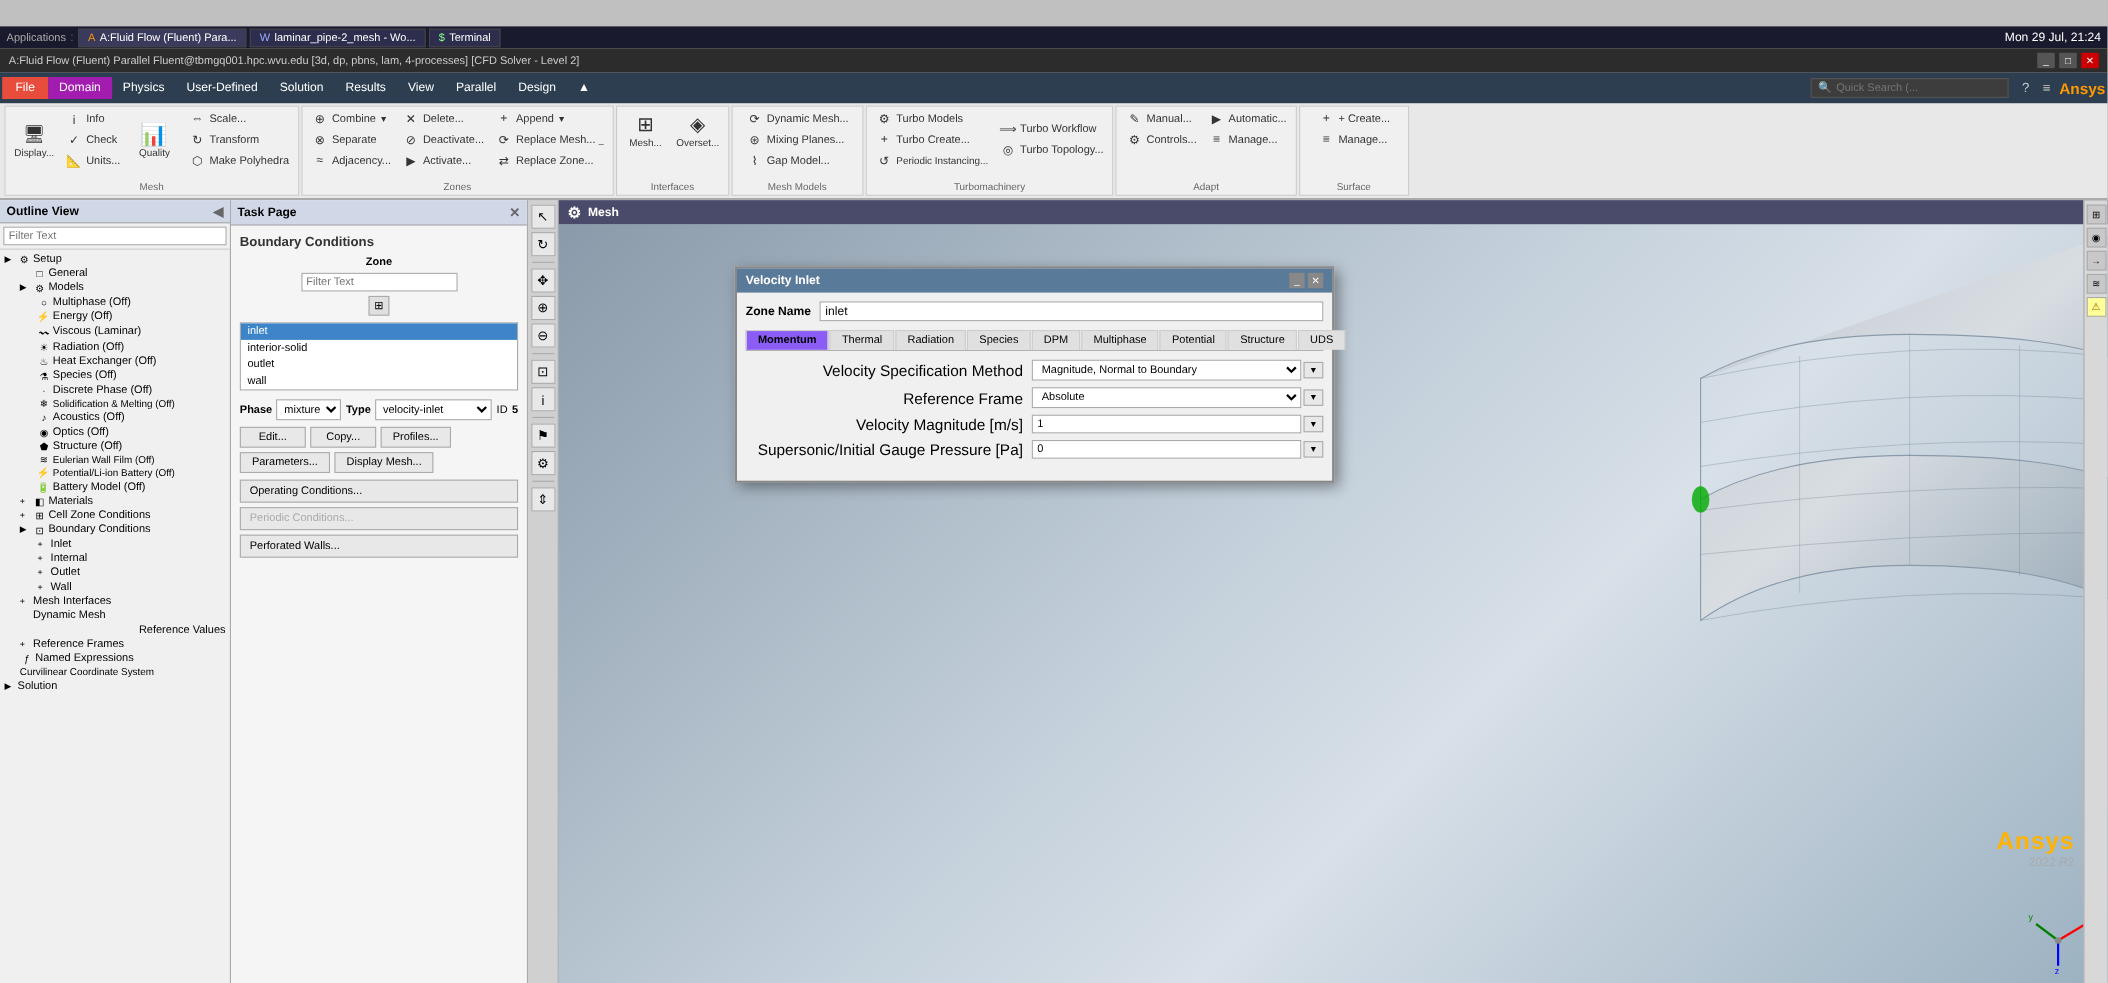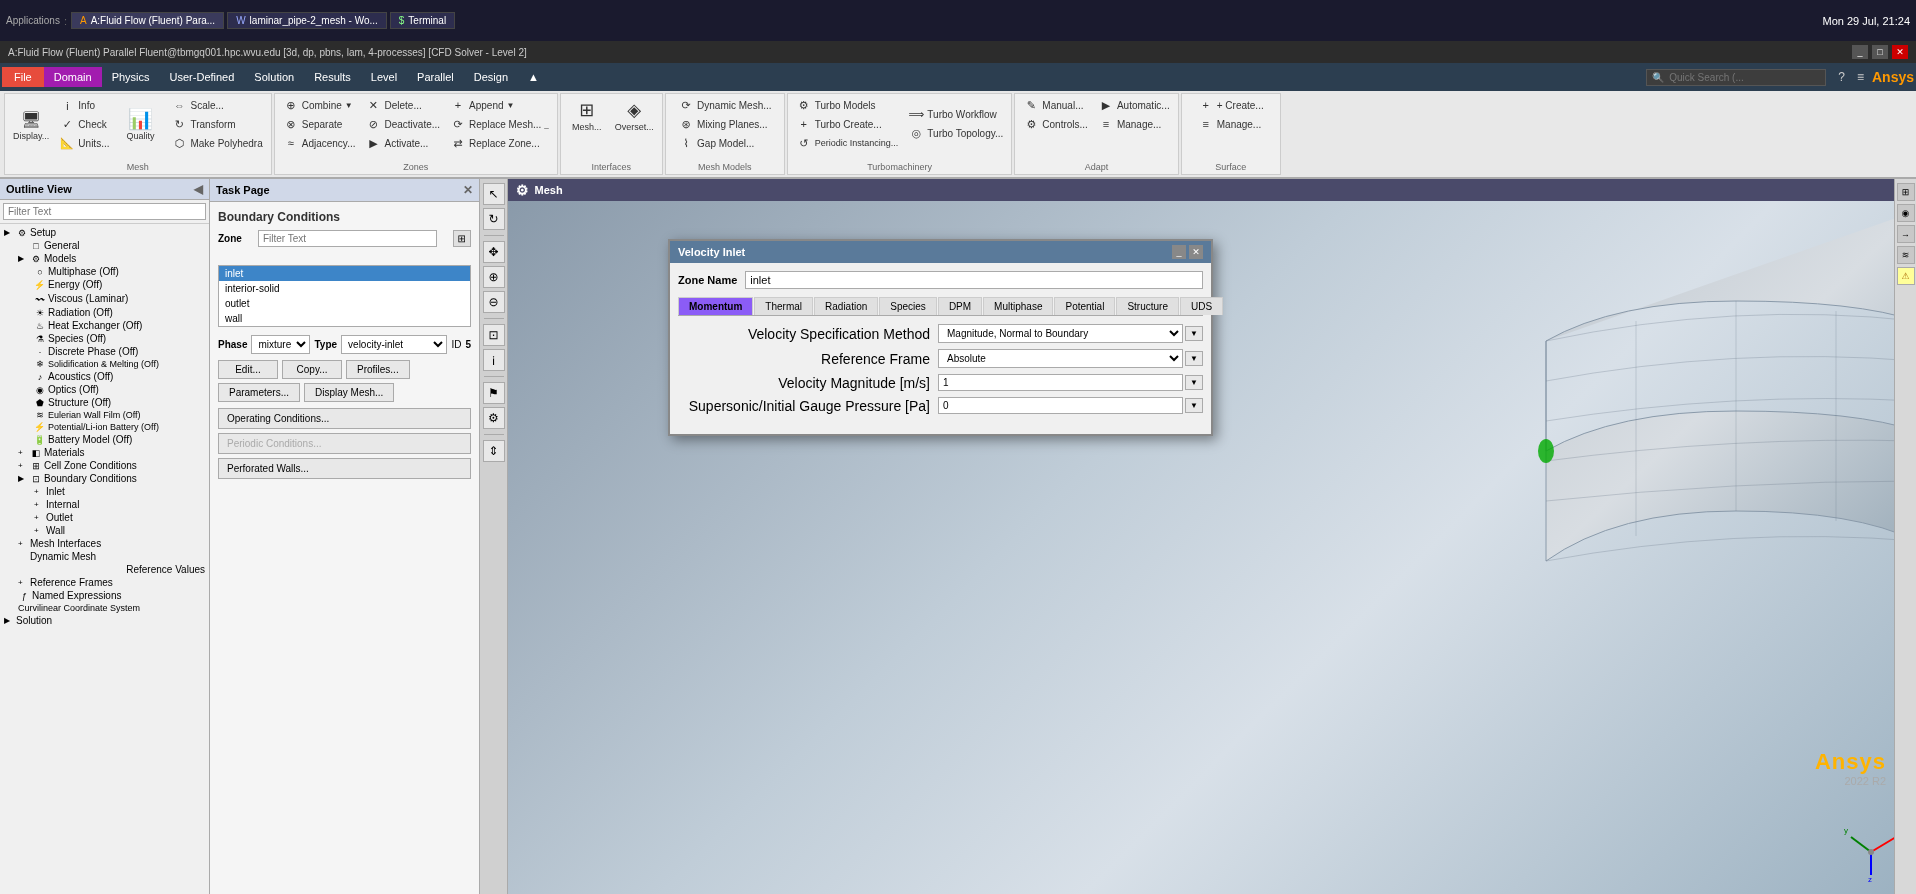--- a/index.html
+++ b/index.html
@@ -1,19 +1,19 @@
 <!DOCTYPE html>
 <html><head>
   <meta charset="utf-8">
   <style>
     * { margin: 0; padding: 0; box-sizing: border-box; }
     body { font-family: 'Segoe UI', Arial, sans-serif; font-size: 11px; background: #c0c0c0; width: 1916px; height: 894px; overflow: hidden; }
 
     
-    #taskbar { height: 41px; background: #1a1a2e; display: flex; align-items: center; justify-content: space-between; padding: 0 6px; color: white; font-size: 11px; }
+    #taskbar { height: 20px; background: #1a1a2e; display: flex; align-items: center; justify-content: space-between; padding: 0 6px; color: white; font-size: 11px; margin-top: 24px; }
     #taskbar-left { display: flex; align-items: center; gap: 4px; }
     #taskbar-apps { display: flex; align-items: center; gap: 3px; }
     .taskbar-item { background: #2d2d4e; border: 1px solid #444; padding: 2px 8px; color: white; font-size: 10px; cursor: pointer; display: flex; align-items: center; gap: 4px; }
     .taskbar-item.active { background: #3a3a5c; }
     #taskbar-clock { font-size: 11px; color: white; }
 
     
     #title-bar { height: 22px; background: #2c2c2c; display: flex; align-items: center; justify-content: space-between; padding: 0 8px; color: #ccc; font-size: 11px; }
     #title-bar-controls { display: flex; gap: 4px; }
     .title-btn { width: 16px; height: 14px; background: #555; border: none; color: white; font-size: 9px; cursor: pointer; display: flex; align-items: center; justify-content: center; }
@@ -53,21 +53,21 @@
     .tree-icon { width: 12px; text-align: center; font-size: 9px; }
 
     
     #task-panel { width: 270px; background: #f5f5f5; border-right: 1px solid #aaa; display: flex; flex-direction: column; }
     #task-header { background: #d0d8e8; padding: 4px 6px; font-size: 11px; font-weight: bold; border-bottom: 1px solid #aaa; display: flex; justify-content: space-between; align-items: center; }
     #task-content { flex: 1; overflow-y: auto; padding: 4px; }
 
     
     #bc-panel { padding: 4px; }
     #bc-title { font-size: 12px; font-weight: bold; margin-bottom: 6px; color: #333; }
-    #zone-row { display: flex; align-items: center; gap: 16px; margin-bottom: 18px; }
+    #zone-row { display: flex; align-items: center; gap: 4px; margin-bottom: 6px; flex-direction: column; }
     #zone-label { font-size: 10px; font-weight: bold; }
     #zone-filter-input { flex: 1; padding: 2px 4px; font-size: 10px; border: 1px solid #aaa; }
     #zone-list-btn { padding: 2px 4px; font-size: 10px; cursor: pointer; border: 1px solid #aaa; background: #e0e0e0; }
     #zone-list { border: 1px solid #aaa; background: white; margin-bottom: 8px; }
     .zone-item { padding: 2px 6px; cursor: pointer; font-size: 10px; }
     .zone-item.selected { background: #3d85c8; color: white; }
     #phase-type-row { display: flex; gap: 4px; align-items: center; margin-bottom: 6px; }
     .phase-label { font-size: 10px; font-weight: bold; }
     .phase-select { padding: 2px; font-size: 10px; border: 1px solid #aaa; background: white; }
     .type-select { flex: 1; padding: 2px; font-size: 10px; border: 1px solid #aaa; background: white; }
@@ -175,21 +175,21 @@
   </div>
 </div>
 
 <div id="menu-bar">
   <div class="menu-item file">File</div>
   <div class="menu-item active">Domain</div>
   <div class="menu-item">Physics</div>
   <div class="menu-item">User-Defined</div>
   <div class="menu-item">Solution</div>
   <div class="menu-item">Results</div>
-  <div class="menu-item">Level</div>
+  <div class="menu-item">View</div>
   <div class="menu-item">Parallel</div>
   <div class="menu-item">Design</div>
   <div class="menu-item">▲</div>
   <div id="menu-search">
     <span style="margin-right:4px;">🔍</span>
     <input type="text" placeholder="Quick Search (..." style="">
   </div>
   <div id="menu-right-icons">
     <span class="menu-icon-btn">?</span>
     <span class="menu-icon-btn">≡</span>

